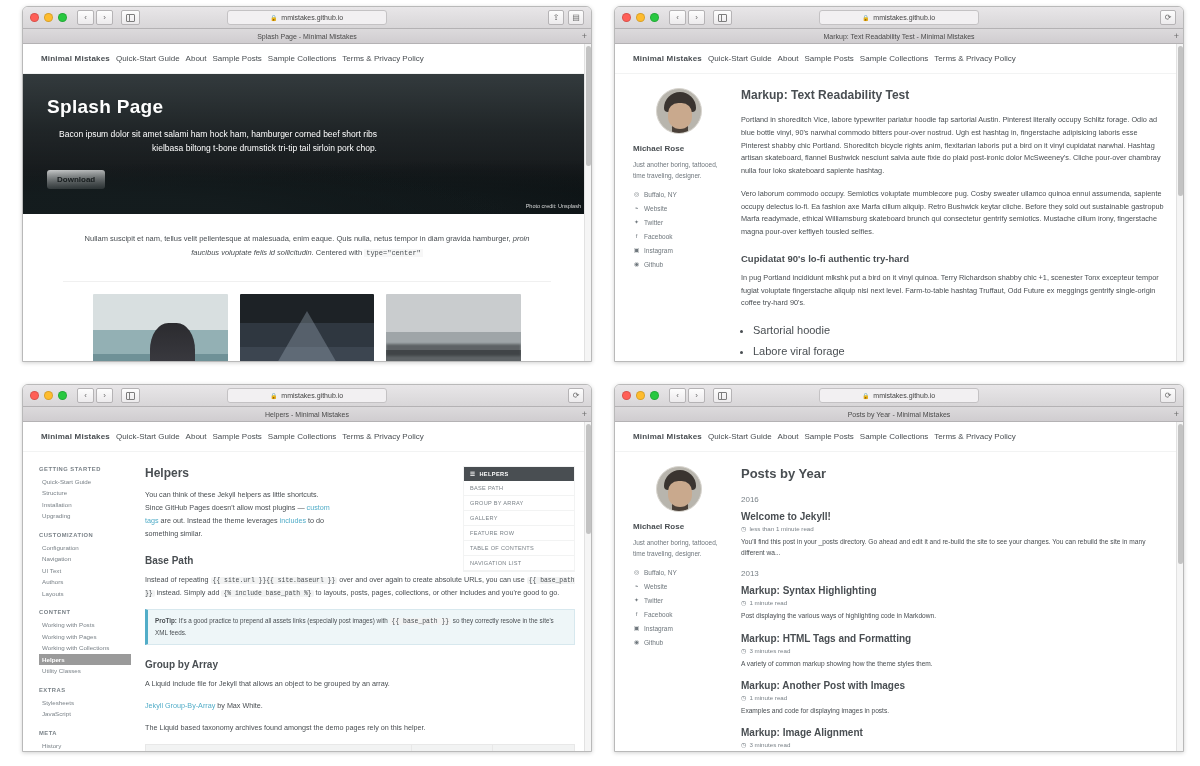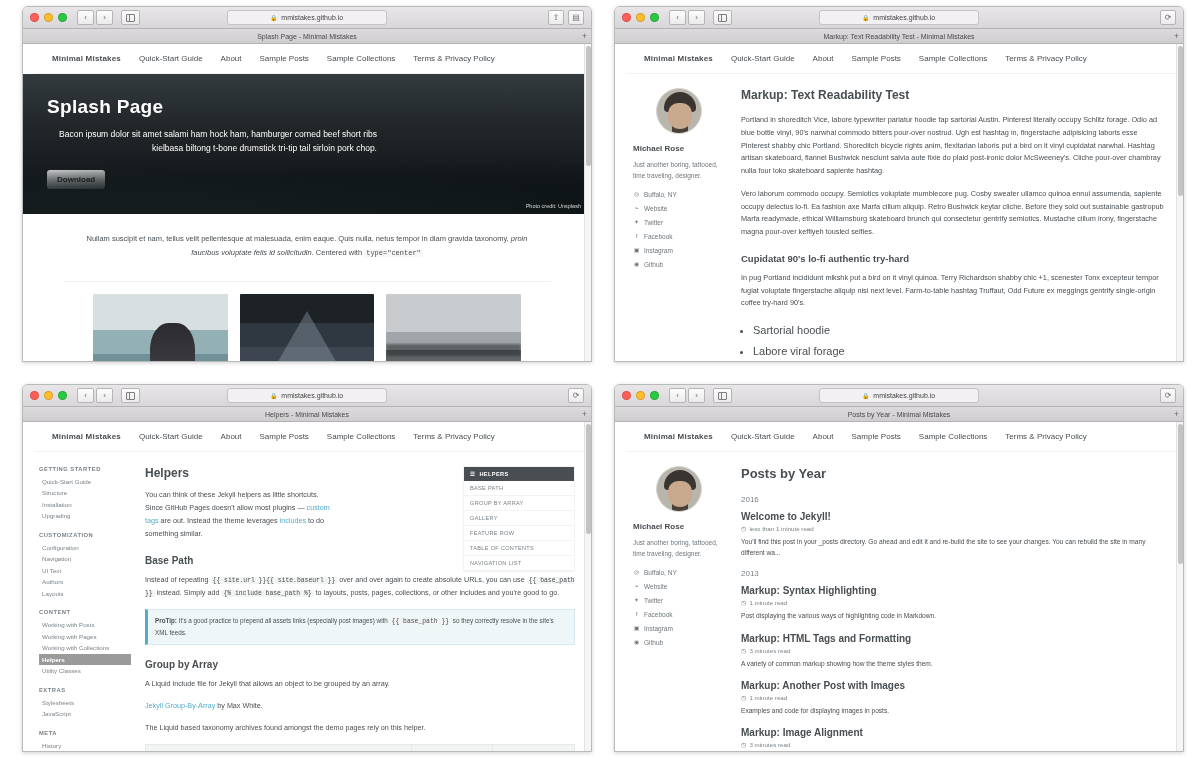--- a/index.html
+++ b/index.html
@@ -105,23 +105,22 @@
     position: absolute; left: 1px; width: 5px; border-radius: 3px; background: #c3c3c3;
   }
 
   
   .masthead {
     border-bottom: 1px solid #f2f3f3;
     background: #fff;
     padding: 0 18px;
     height: 30px;
     display: flex; align-items: center;
-    gap: 18px;
+    gap: 6px;
     font-size: 8px;
-    margin-left: 11px;
   }
   .site-title { font-weight: bold; color: #494e52; letter-spacing: .2px; }
   .masthead a { color: #494e52; text-decoration: none; white-space: nowrap; }
 
   
   .splash {
     height: 140px;
     background:
       linear-gradient(rgba(0,0,0,.45), rgba(0,0,0,.45)),
       linear-gradient(180deg,#5d6a6f 0%, #3a4448 40%, #2a3034 70%, #1d2225 100%);
@@ -338,21 +337,21 @@
         <a>Sample Collections</a>
         <a>Terms &amp; Privacy Policy</a>
       </div>
       <div class="splash">
         <h1>Splash Page</h1>
         <p>Bacon ipsum dolor sit amet salami ham hock ham, hamburger corned beef short ribs kielbasa biltong t-bone drumstick tri-tip tail sirloin pork chop.</p>
         <span class="dl-btn">Download</span>
         <span class="photo-credit">Photo credit: Unsplash</span>
       </div>
       <div class="splash-body">
-        <span>Nullam suscipit et nam, tellus velit pellentesque at malesuada, enim eaque. Quis nulla, netus tempor in diam gravida taxonomy, </span><em>proin faucibus voluptate felis id sollicitudin.</em><span> Centered with </span><code>type="center"</code>
+        <span>Nullam suscipit et nam, tellus velit pellentesque at malesuada, enim eaque. Quis nulla, netus tempor in diam gravida hamburger, </span><em>proin faucibus voluptate felis id sollicitudin.</em><span> Centered with </span><code>type="center"</code>
       </div>
       <div class="hr"></div>
       <div class="gallery">
         <div class="gal gal-1"></div>
         <div class="gal gal-2"></div>
         <div class="gal gal-3"></div>
       </div>
       <div class="scrollbar">
         <div class="scrollthumb" style="top:2px;height:120px;"></div>
       </div>

